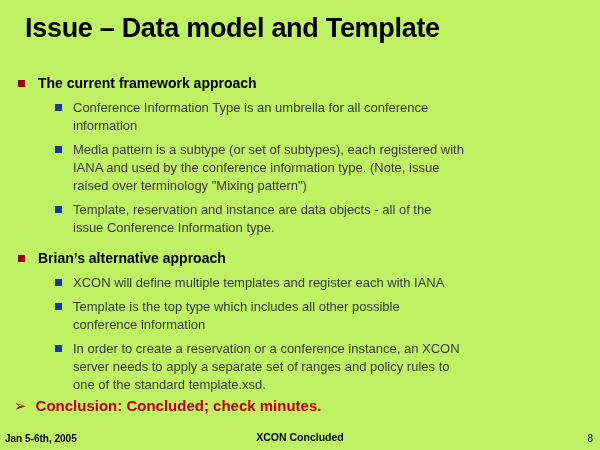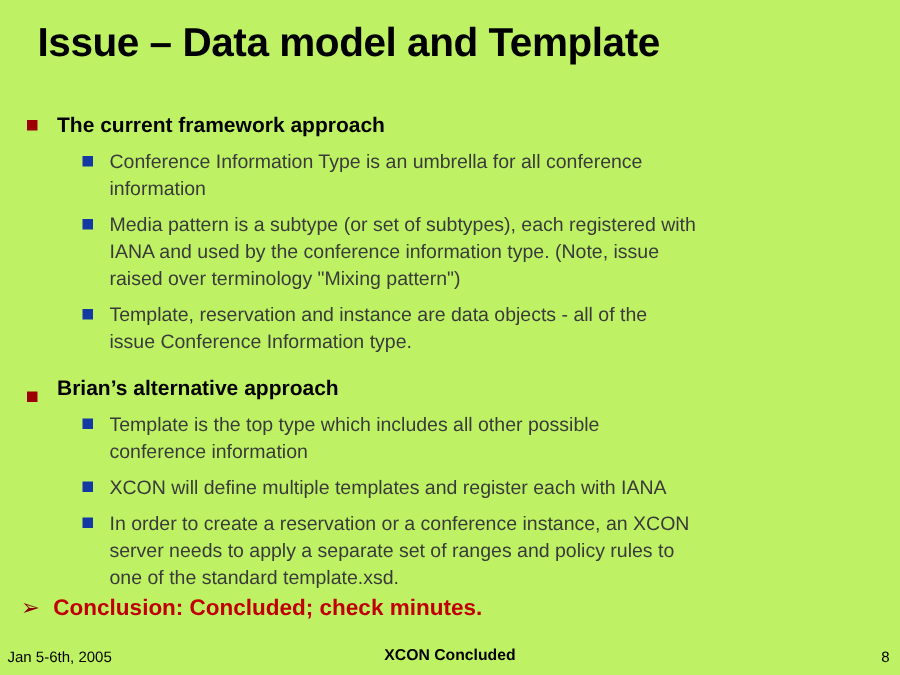--- a/index.html
+++ b/index.html
@@ -20,21 +20,21 @@
   .l1 { display:flex; align-items:flex-start; margin:8px 0 5px 0; }
   .l1 .sq {
     flex:0 0 auto; width:7px; height:7px;
     background:var(--bullet_l1, #9D0000);
     margin:6px 13px 0 18px;
   }
   .l1 .txt {
     font-size:14px; font-weight:700; line-height:19px;
     color:var(--text_heading, #000);
   }
-  .sec2 { margin-top:12px;align-items:flex-end; }
+  .sec2 { margin-top:12px; }
 
   .l2 { display:flex; align-items:flex-start; margin:6px 0; }
   .l2 .sq {
     flex:0 0 auto; width:7px; height:7px;
     background:var(--bullet_l2, #1539A4);
     margin:5px 11px 0 55px;
   }
   .l2 .txt {
     font-size:13px; line-height:18px;
     color:var(--text_body, #3A3A3A);
@@ -47,21 +47,21 @@
     color:var(--arrow_red, #8B0000);
     font-size:15px; line-height:19px;
     margin:0 9px 0 14px;
   }
   .conclusion-text {
     font-size:15px; font-weight:700; line-height:19px;
     color:var(--accent_red, #C00000);
   }
 
   .footer { position:absolute; left:0; top:429px; width:600px; height:18px; color:#000; }
-  .footer-date  { position:absolute; left:5px;  top:4px; font-size:10px; }
+  .footer-date  { position:absolute; left:5px;  top:4px; font-size:10px;font-weight:bold; }
   .footer-center{ position:absolute; left:0; right:0; top:2px; text-align:center; font-size:10.5px; font-weight:700; }
   .footer-page  { position:absolute; right:7px; top:4px; font-size:10px; }
 </style>
 </head>
 <body>
 
 <div class="slide">
 
   <div class="title">Issue – Data model and Template</div>
 
@@ -87,26 +87,26 @@
       <span class="txt">Template, reservation and instance are data objects - all of the
 issue Conference Information type.</span>
     </div>
 
     <div class="l1 sec2">
       <span class="sq"></span>
       <span class="txt">Brian’s alternative approach</span>
     </div>
     <div class="l2">
       <span class="sq"></span>
-      <span class="txt">Template is the top type which includes all other possible
-conference information</span>
+      <span class="txt">XCON will define multiple templates and register each with IANA</span>
     </div>
     <div class="l2">
       <span class="sq"></span>
-      <span class="txt">XCON will define multiple templates and register each with IANA</span>
+      <span class="txt">Template is the top type which includes all other possible
+conference information</span>
     </div>
     <div class="l2">
       <span class="sq"></span>
       <span class="txt">In order to create a reservation or a conference instance, an XCON
 server needs to apply a separate set of ranges and policy rules to
 one of the standard template.xsd.</span>
     </div>
 
   </div>
 

